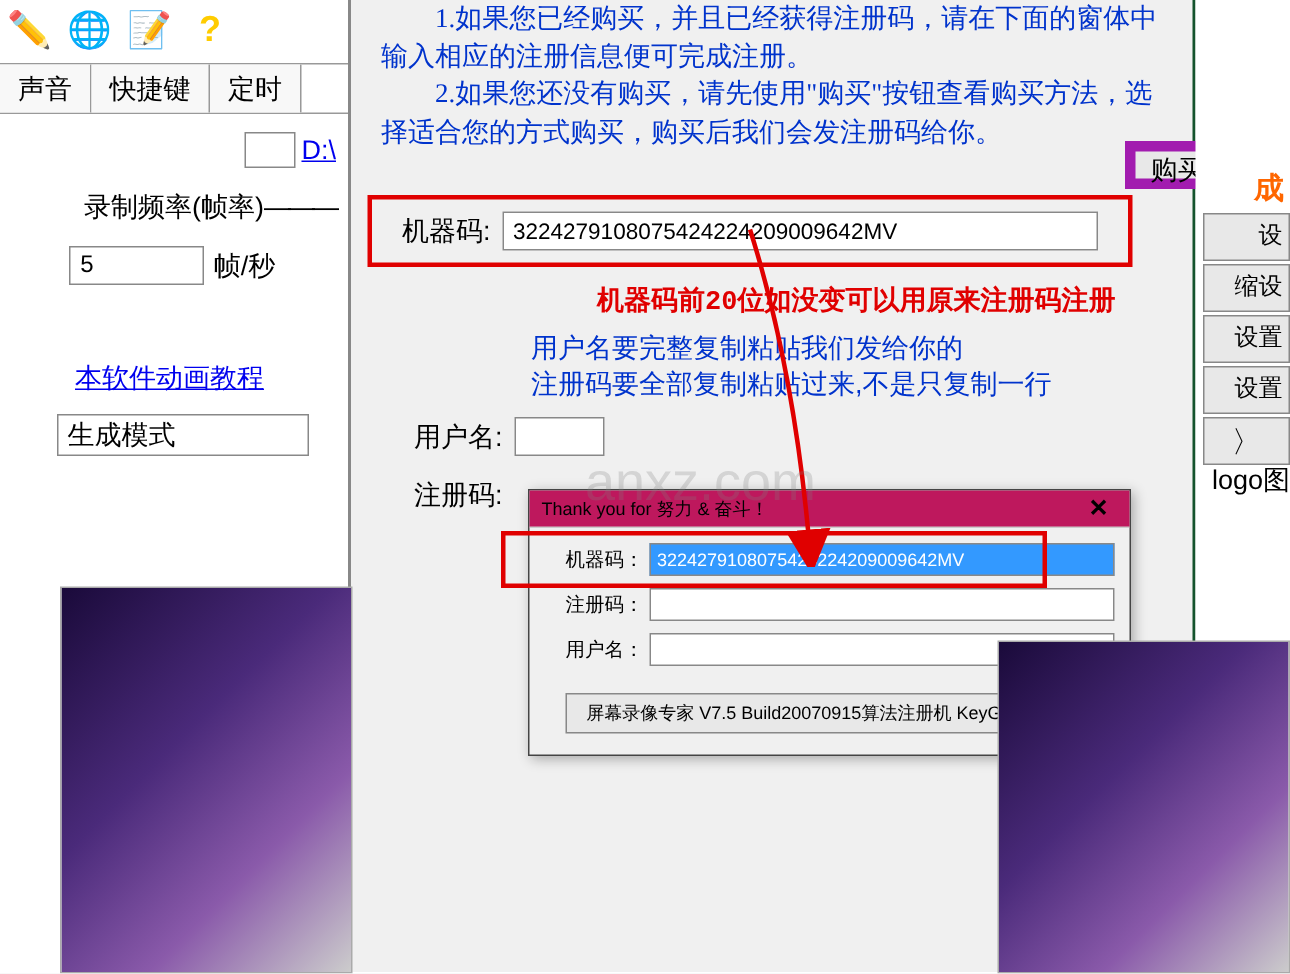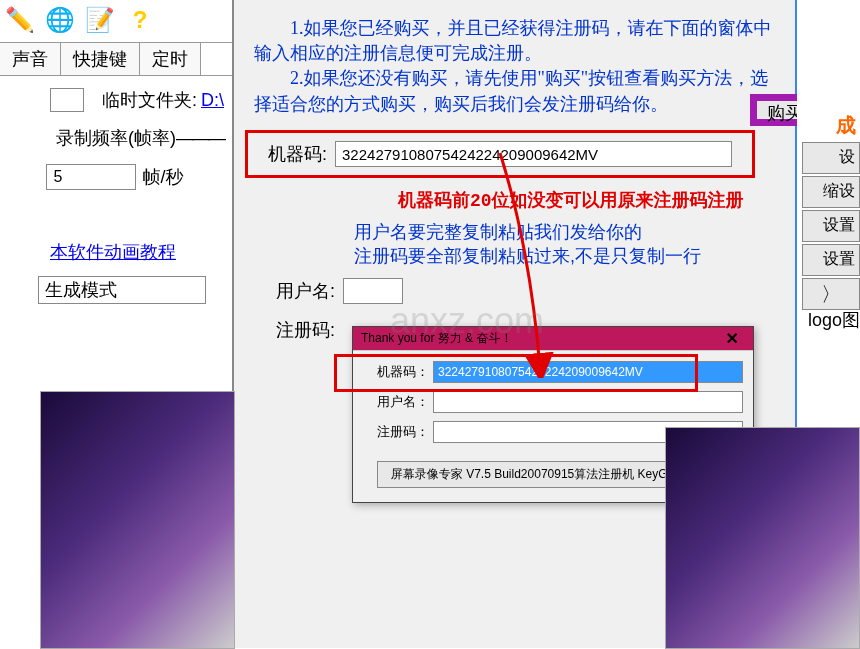--- a/index.html
+++ b/index.html
@@ -113,23 +113,23 @@
     }
     
     
     .dialog-bg {
       position: absolute;
       top: 0;
       left: 232px;
       width: 565px;
       height: 648px;
       border-left: 2px solid #888;
-      border-right: 2px solid #3b82f6;
+      border-right: 2px solid #14532d;
       background: #f0f0f0;
-      padding: 16px 0;
+      padding: 0 0;
     }
     .dialog-instr {
       color: #0033cc;
       font-size: 18px;
       line-height: 1.4;
       padding: 0 20px;
       font-family: "SimSun", "宋体";
     }
     .buy-btn {
       position: absolute;
@@ -360,21 +360,20 @@
 
 <div class="tabs-row">
   <div class="tab">声音</div>
   <div class="tab">快捷键</div>
   <div class="tab">定时</div>
 </div>
 
 <div class="left-content">
   <div class="label-row">
     <input class="input-small" style="">
-    <span class="label" style="margin-left:18px">临时文件夹:</span>
     <span class="path-link">D:\</span>
   </div>
   <div class="label-row">
     <span class="label">录制频率(帧率)</span>
     <span style="letter-spacing:-2px">———</span>
   </div>
   <div class="input-fps-row">
     <input class="input-fps" value="5" style="">
     <span>帧/秒</span>
   </div>
@@ -416,25 +415,25 @@
   <div class="popup-title">
     <span>Thank you for 努力 &amp; 奋斗！</span>
     <span class="popup-close">✕</span>
   </div>
   <div class="popup-body">
     <div class="pop-field">
       <span>机器码：</span>
       <input class="pop-input selected" value="3224279108075424224209009642MV" style="">
     </div>
     <div class="pop-field">
-      <span>用户名：</span>
+      <span>注册码：</span>
       <input class="pop-input" style="">
     </div>
     <div class="pop-field">
-      <span>注册码：</span>
+      <span>用户名：</span>
       <input class="pop-input" style="">
     </div>
     <button class="pop-btn">屏幕录像专家 V7.5 Build20070915算法注册机  KeyGen By WAN</button>
   </div>
 </div>
 
 <div class="redbox2"></div>
 
 <svg class="arrow-svg">
   <defs>

